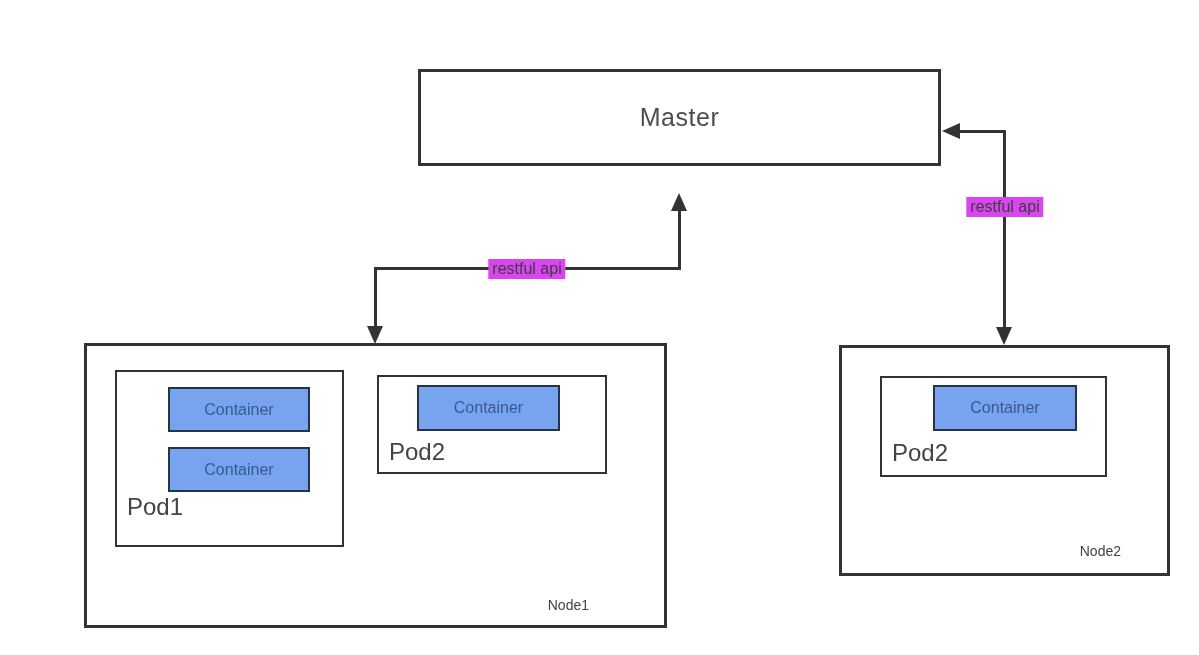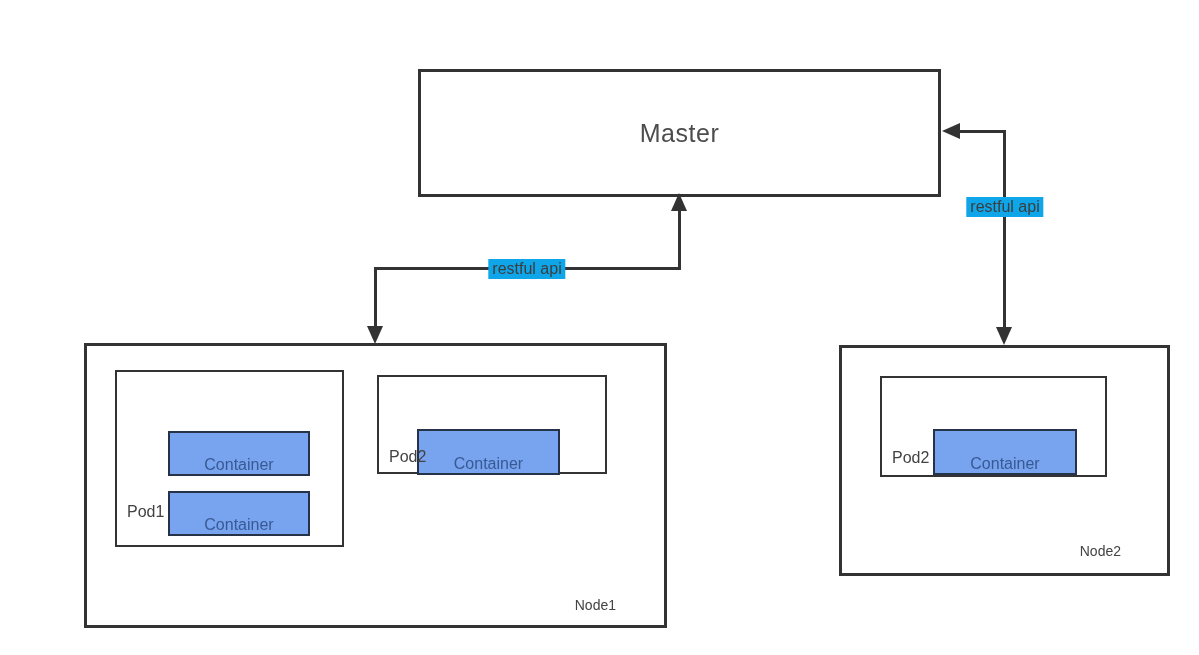--- a/index.html
+++ b/index.html
@@ -10,53 +10,53 @@
     --container-text:#375a95;
   }
   *{margin:0;padding:0;box-sizing:border-box;}
   html,body{width:1199px;height:655px;background:#ffffff;overflow:hidden;
     font-family:"Liberation Sans","DejaVu Sans",sans-serif;}
   .canvas{position:relative;width:1199px;height:655px;background:#ffffff;}
 
   .box{position:absolute;border:3px solid var(--line);background:#ffffff;}
   .pod{position:absolute;border:2px solid var(--line);background:#ffffff;}
   .container-box{position:absolute;background:var(--container-fill);
-    border:2px solid var(--container-border);display:flex;align-items:flex-end;justify-content:center;
-    color:var(--container-text);font-size:16px;margin-top:44px;}
-  .master{left:418px;top:69px;width:523px;height:128px;display:flex;align-items:center;justify-content:center;}
+    border:2px solid var(--container-border);display:flex;align-items:center;justify-content:center;
+    color:var(--container-text);font-size:16px;}
+  .master{left:418px;top:69px;width:523px;height:97px;display:flex;align-items:center;justify-content:center;}
   .master-label{font-size:25px;color:#4d4d4d;letter-spacing:0.5px;}
 
   .node1{left:84px;top:343px;width:583px;height:285px;}
   .node2{left:839px;top:345px;width:331px;height:231px;}
   .node-label{position:absolute;font-size:14px;color:var(--text);}
-  .node1 > .node-label{right:48px;bottom:12px;}
+  .node1 > .node-label{right:75px;bottom:12px;}
   .node2 > .node-label{right:46px;bottom:14px;}
 
-  .pod-label{position:absolute;left:10px;font-size:16px;color:var(--text);}
+  .pod-label{position:absolute;left:10px;font-size:24px;color:var(--text);}
 
   .pod1{left:28px;top:24px;width:229px;height:177px;}
   .pod1 .pod-label{bottom:24px;}
   .pod1 .c1{left:51px;top:15px;width:142px;height:45px;}
   .pod1 .c2{left:51px;top:75px;width:142px;height:45px;}
 
   .pod2-n1{left:290px;top:29px;width:230px;height:99px;}
   .pod2-n1 .pod-label{bottom:6px;}
   .pod2-n1 .c1{left:38px;top:8px;width:143px;height:46px;}
 
   .pod2-n2{left:38px;top:28px;width:227px;height:101px;}
   .pod2-n2 .pod-label{bottom:8px;}
   .pod2-n2 .c1{left:51px;top:7px;width:144px;height:46px;}
 
   .line{position:absolute;background:var(--line);}
   .arrow{position:absolute;width:0;height:0;}
   .arrow-up{border-left:8px solid transparent;border-right:8px solid transparent;border-bottom:18px solid var(--line);}
   .arrow-down{border-left:8px solid transparent;border-right:8px solid transparent;border-top:18px solid var(--line);}
   .arrow-left{border-top:8px solid transparent;border-bottom:8px solid transparent;border-right:18px solid var(--line);}
 
-  .conn-label{position:absolute;transform:translate(-50%,-50%);background:#0ea5e9;
+  .conn-label{position:absolute;transform:translate(-50%,-50%);background:#d946ef;
     padding:1px 4px;font-size:16px;color:#3d3d3d;white-space:nowrap;z-index:5;}
 </style>
 </head>
 <body>
 
 <div class="canvas">
 
   <div class="box master">
     <span class="master-label">Master</span>
   </div>

